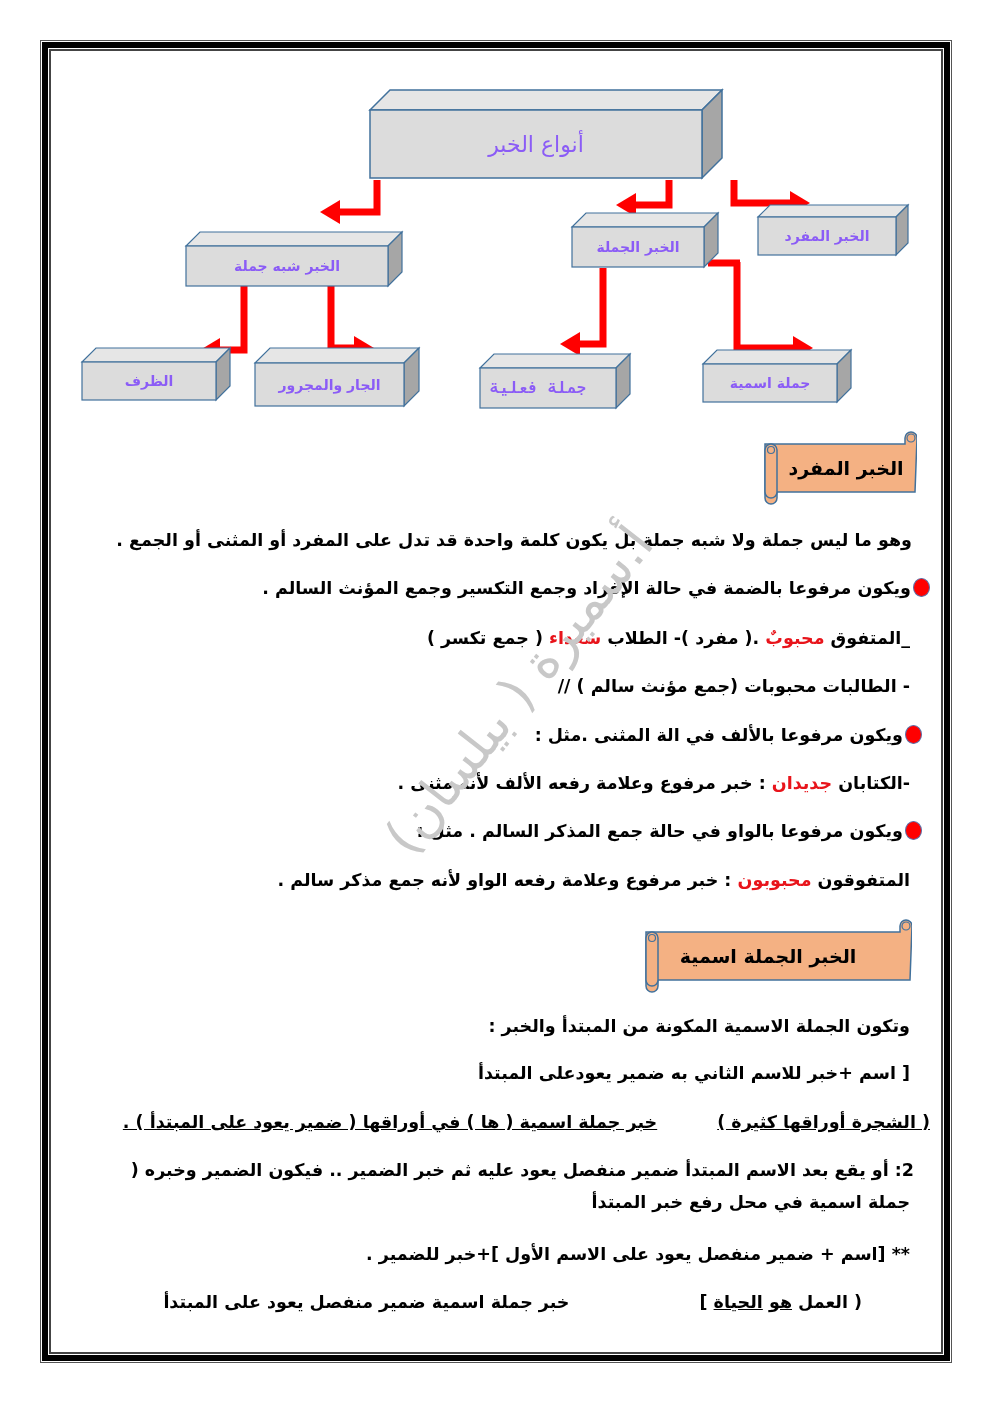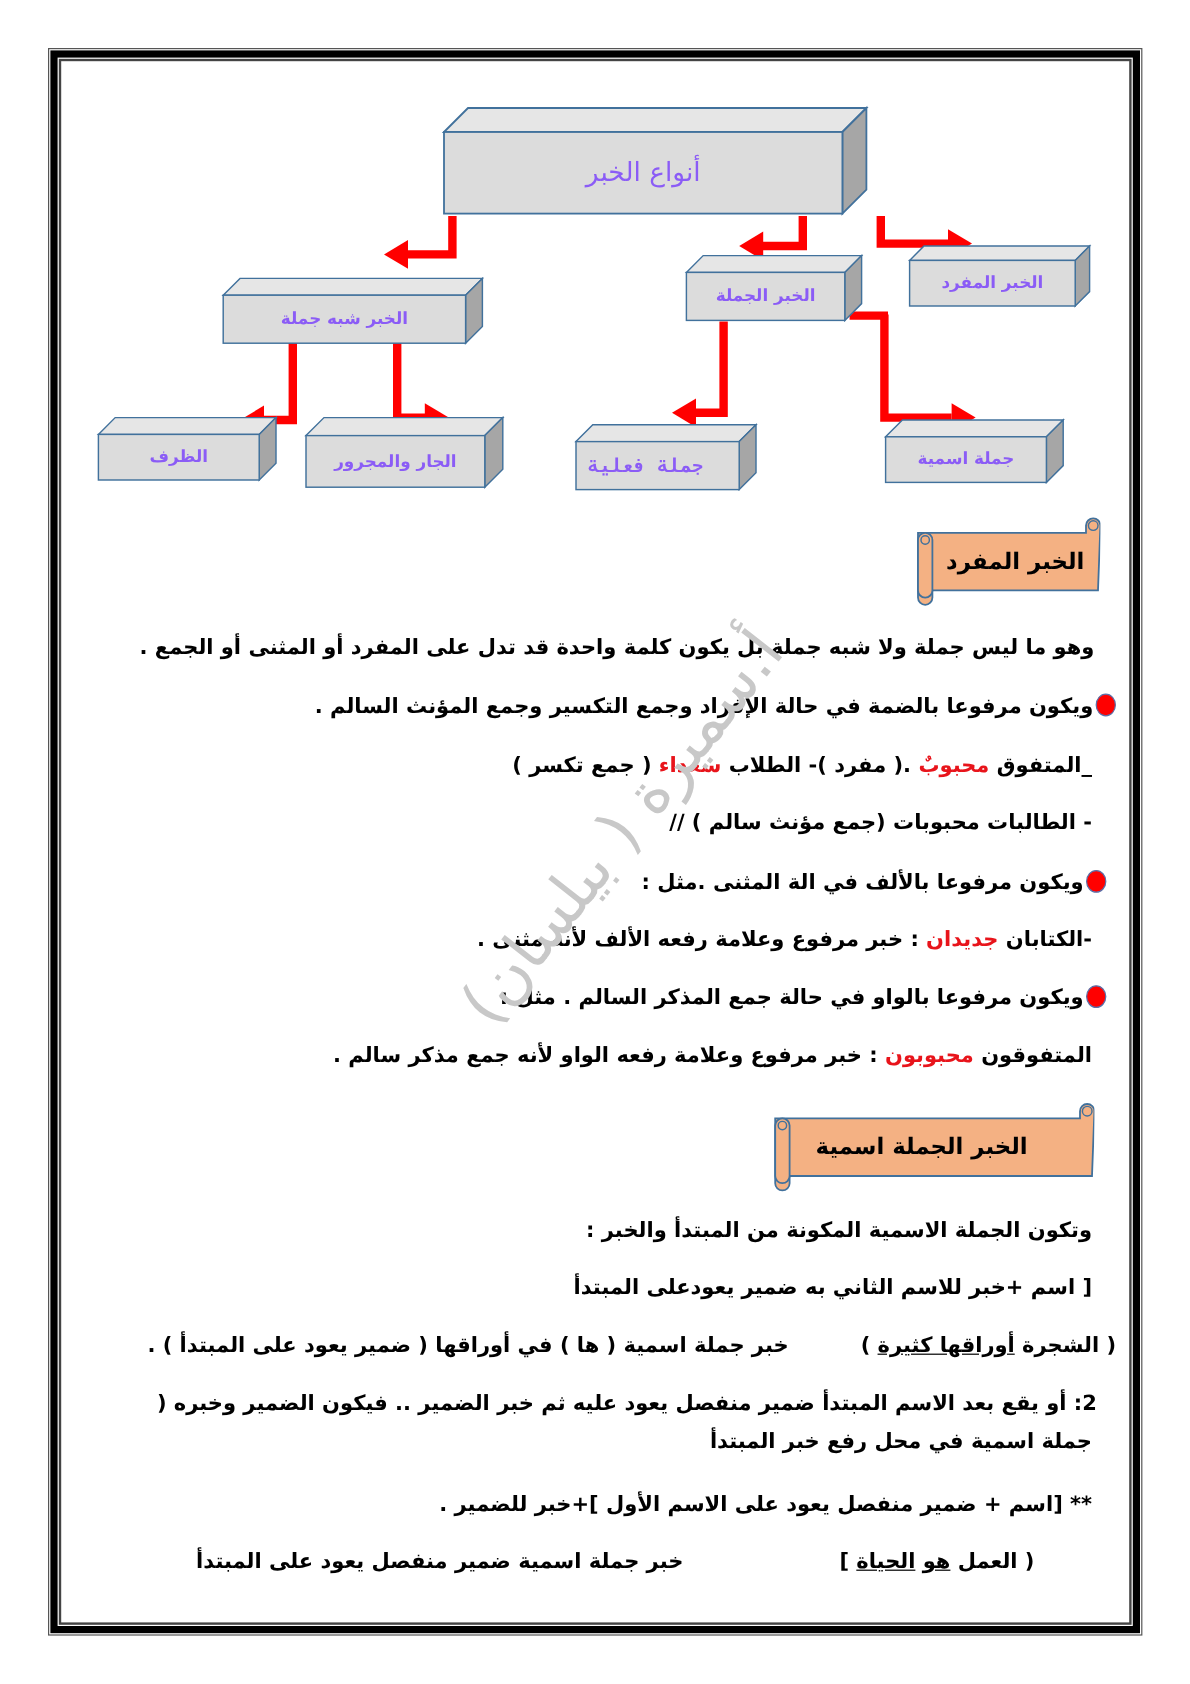--- a/index.html
+++ b/index.html
@@ -129,21 +129,21 @@
 
 <div class="box" style="left:480px;top:354px;width:152px;height:56px;">
   <svg width="152" height="56">
     <polygon points="0,14 14,0 150,0 136,14" fill="#e6e6e6" stroke="#41719c" stroke-width="1.2"></polygon>
     <polygon points="136,14 150,0 150,40 136,54" fill="#a6a6a6" stroke="#41719c" stroke-width="1.2"></polygon>
     <rect x="0" y="14" width="136" height="40" fill="#dcdcdc" stroke="#41719c" stroke-width="1.2"></rect>
   </svg>
   <div class="lbl" style="left:0;top:14px;width:116px;height:40px;font-size:16px;font-family:Liberation Mono, monospace;">جملة فعلية</div>
 </div>
 
-<div class="box" style="left:738px;top:350px;width:150px;height:56px;">
+<div class="box" style="left:703px;top:350px;width:150px;height:56px;">
   <svg width="150" height="56">
     <polygon points="0,14 14,0 148,0 134,14" fill="#e6e6e6" stroke="#41719c" stroke-width="1.2"></polygon>
     <polygon points="134,14 148,0 148,38 134,52" fill="#a6a6a6" stroke="#41719c" stroke-width="1.2"></polygon>
     <rect x="0" y="14" width="134" height="38" fill="#dcdcdc" stroke="#41719c" stroke-width="1.2"></rect>
   </svg>
   <div class="lbl" style="left:0;top:14px;width:134px;height:38px;font-size:14px;">جملة اسمية</div>
 </div>
 
 <div class="scroll" style="left:755px;top:430px;width:162px;height:76px;">
   <svg width="162" height="76">
@@ -189,21 +189,21 @@
     <rect x="10" y="14" width="12" height="54" rx="6" fill="#f4b183" stroke="#41719c" stroke-width="1.5"></rect>
     <circle cx="16" cy="20" r="3.5" fill="none" stroke="#41719c" stroke-width="1.2"></circle>
     <circle cx="270" cy="8" r="4" fill="none" stroke="#41719c" stroke-width="1.2"></circle>
   </svg>
   <div class="lbl" style="left:22px;top:14px;width:220px;height:48px;">الخبر الجملة اسمية</div>
 </div>
 
 <div class="line" style="right:82px;top:1016px;">وتكون الجملة الاسمية المكونة من المبتدأ والخبر :</div>
 <div class="line" style="right:82px;top:1063px;">[ اسم  +خبر للاسم الثاني به ضمير يعودعلى المبتدأ</div>
 
-<div class="line" style="right:62px;top:1112px;">
+<div class="line" style="right:62px;top:1112px;text-decoration:underline;">
   <span>( الشجرة </span><span class="u">أوراقها كثيرة</span><span>  )</span><span style="display:inline-block;width:60px;"></span><span>خبر جملة اسمية ( ها ) في أوراقها ( ضمير يعود على المبتدأ ) .</span>
 </div>
 
 <div class="line" style="right:78px;top:1160px;">2: أو يقع بعد الاسم المبتدأ ضمير منفصل يعود عليه ثم خبر الضمير .. فيكون الضمير وخبره (</div>
 <div class="line" style="right:82px;top:1192px;">جملة اسمية في محل رفع خبر المبتدأ</div>
 
 <div class="line" style="right:82px;top:1244px;">** [اسم + ضمير منفصل  يعود على الاسم الأول ]+خبر للضمير .</div>
 
 <div class="line" style="right:130px;top:1292px;margin-left:32px;">
   <span>( العمل </span><span class="u">هو</span><span> </span><span class="u">الحياة</span><span> ]</span><span style="display:inline-block;width:130px;"></span><span>خبر جملة اسمية  ضمير منفصل يعود على المبتدأ</span>

